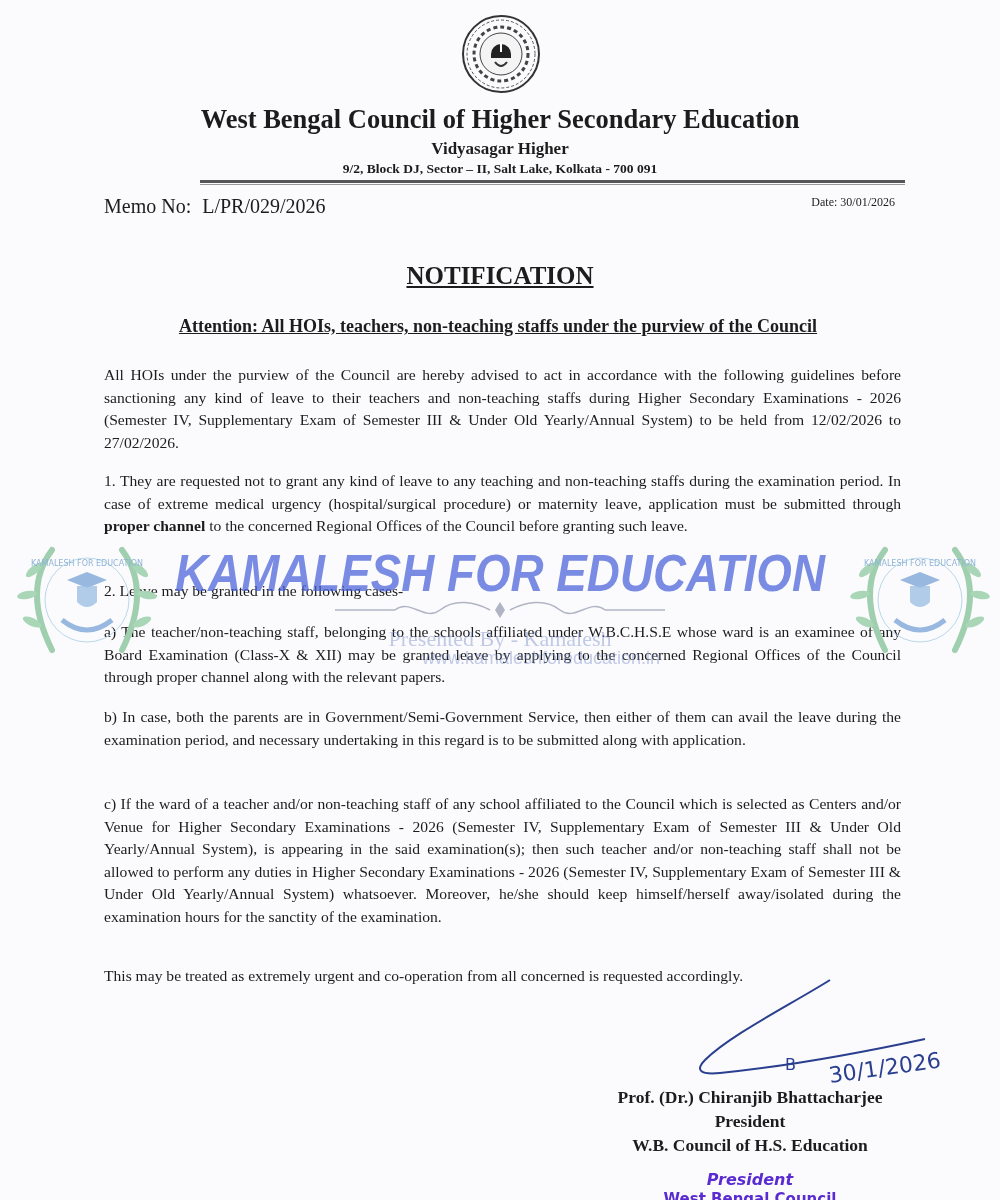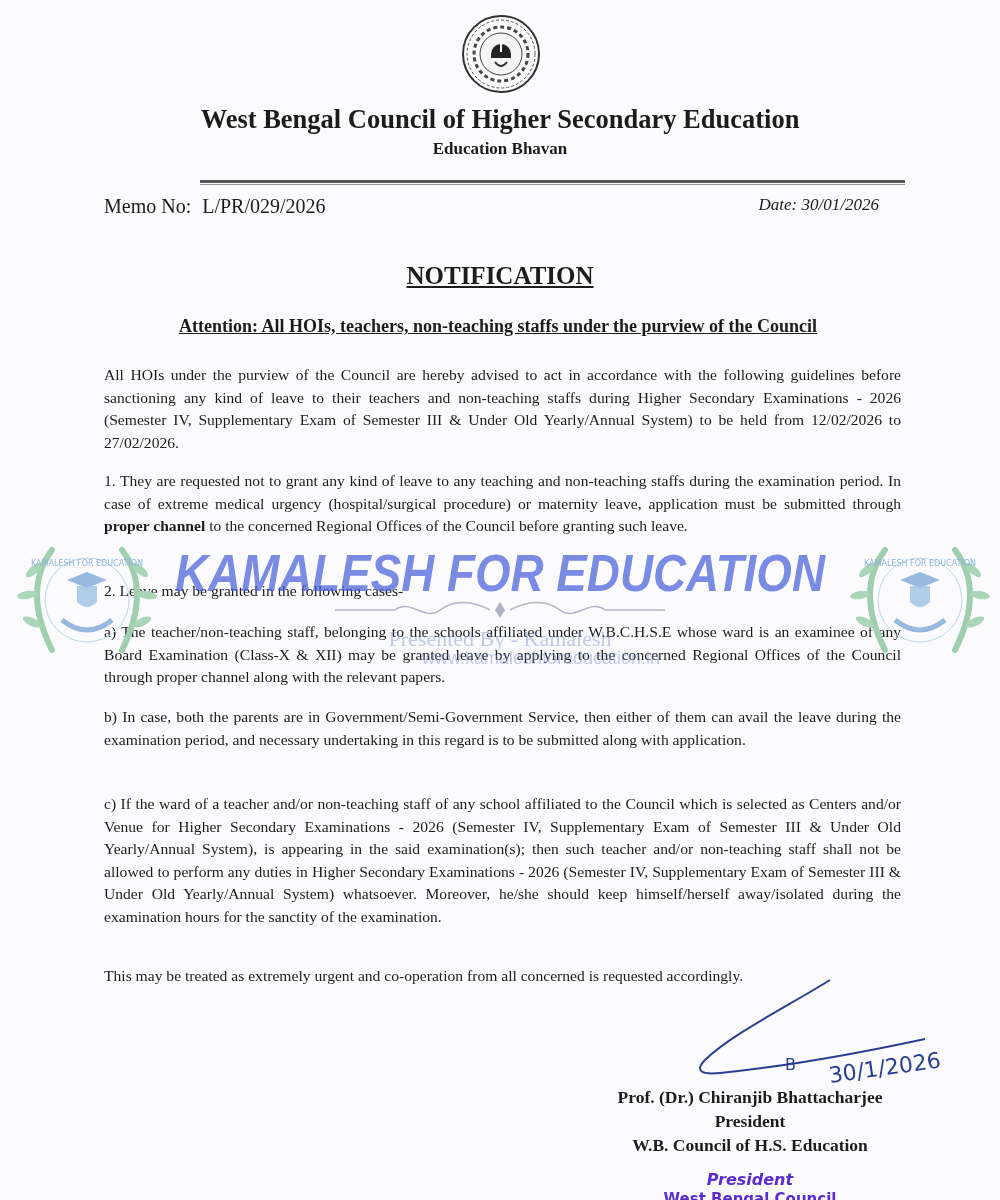--- a/index.html
+++ b/index.html
@@ -13,21 +13,21 @@
     .org-title { position: absolute; left: 0; width: 1000px; top: 104px; text-align: center;
       font-weight: bold; font-size: 26.5px; letter-spacing: 0px; }
     .org-sub { position: absolute; left: 0; width: 1000px; top: 139px; text-align: center;
       font-weight: bold; font-size: 17px; }
     .org-addr { position: absolute; left: 0; width: 1000px; top: 161px; text-align: center;
       font-weight: bold; font-size: 13.5px; }
     .rule { position: absolute; left: 200px; width: 705px; top: 180px; height: 3px; background: #555; }
     .rule2 { position: absolute; left: 200px; width: 705px; top: 184px; height: 1px; background: #999; }
     .memo { position: absolute; left: 104px; top: 195px; font-size: 20px; }
     .memo span { margin-right: 6px; }
-    .date { position: absolute; right: 121px; top: 195px; font-size: 17px; font-style: italic; }
+    .date { position: absolute; right: 105px; top: 195px; font-size: 12px; }
     .heading { position: absolute; left: 0; width: 1000px; top: 262px; text-align: center;
       font-weight: bold; font-size: 25px; text-decoration: underline; }
     .attention { position: absolute; left: 108px; width: 780px; top: 316px; text-align: center;
       font-weight: bold; font-size: 18px; text-decoration: underline; }
     .para { position: absolute; left: 104px; width: 797px; font-size: 15.6px; line-height: 22.6px;
       text-align: justify; }
     .p-intro { top: 364px; }
     .p-1 { top: 470px; }
     .p-2 { top: 580px; }
     .p-a { top: 621px; }
@@ -65,21 +65,22 @@
     <circle cx="40" cy="40" r="38" fill="none" stroke="#333" stroke-width="2"></circle>
     <circle cx="40" cy="40" r="34" fill="none" stroke="#555" stroke-width="1" stroke-dasharray="3 2"></circle>
     <circle cx="40" cy="40" r="27" fill="none" stroke="#444" stroke-width="3" stroke-dasharray="4 3"></circle>
     <circle cx="40" cy="40" r="21" fill="#f4f4f4" stroke="#444" stroke-width="1"></circle>
     <path d="M30 40 A10 10 0 0 1 50 40 L50 44 L30 44 Z" fill="#222"></path>
     <rect x="39" y="28" width="2" height="10" fill="#fff"></rect>
     <path d="M34 48 Q40 56 46 48" fill="none" stroke="#333" stroke-width="2"></path>
   </svg>
 
   <div class="org-title">West Bengal Council of Higher Secondary Education</div>
-  <div class="org-sub">Education Bhavan</div>
+  <div class="org-sub">Vidyasagar Higher</div>
+  <div class="org-addr">9/2, Block DJ, Sector – II, Salt Lake, Kolkata - 700 091</div>
   <div class="rule"></div>
   <div class="rule2"></div>
 
   <div class="memo">
     <span>Memo No:</span>
     <span>L/PR/029/2026</span>
   </div>
   <div class="date">
     <span>Date:</span>
     <span>30/01/2026</span>

